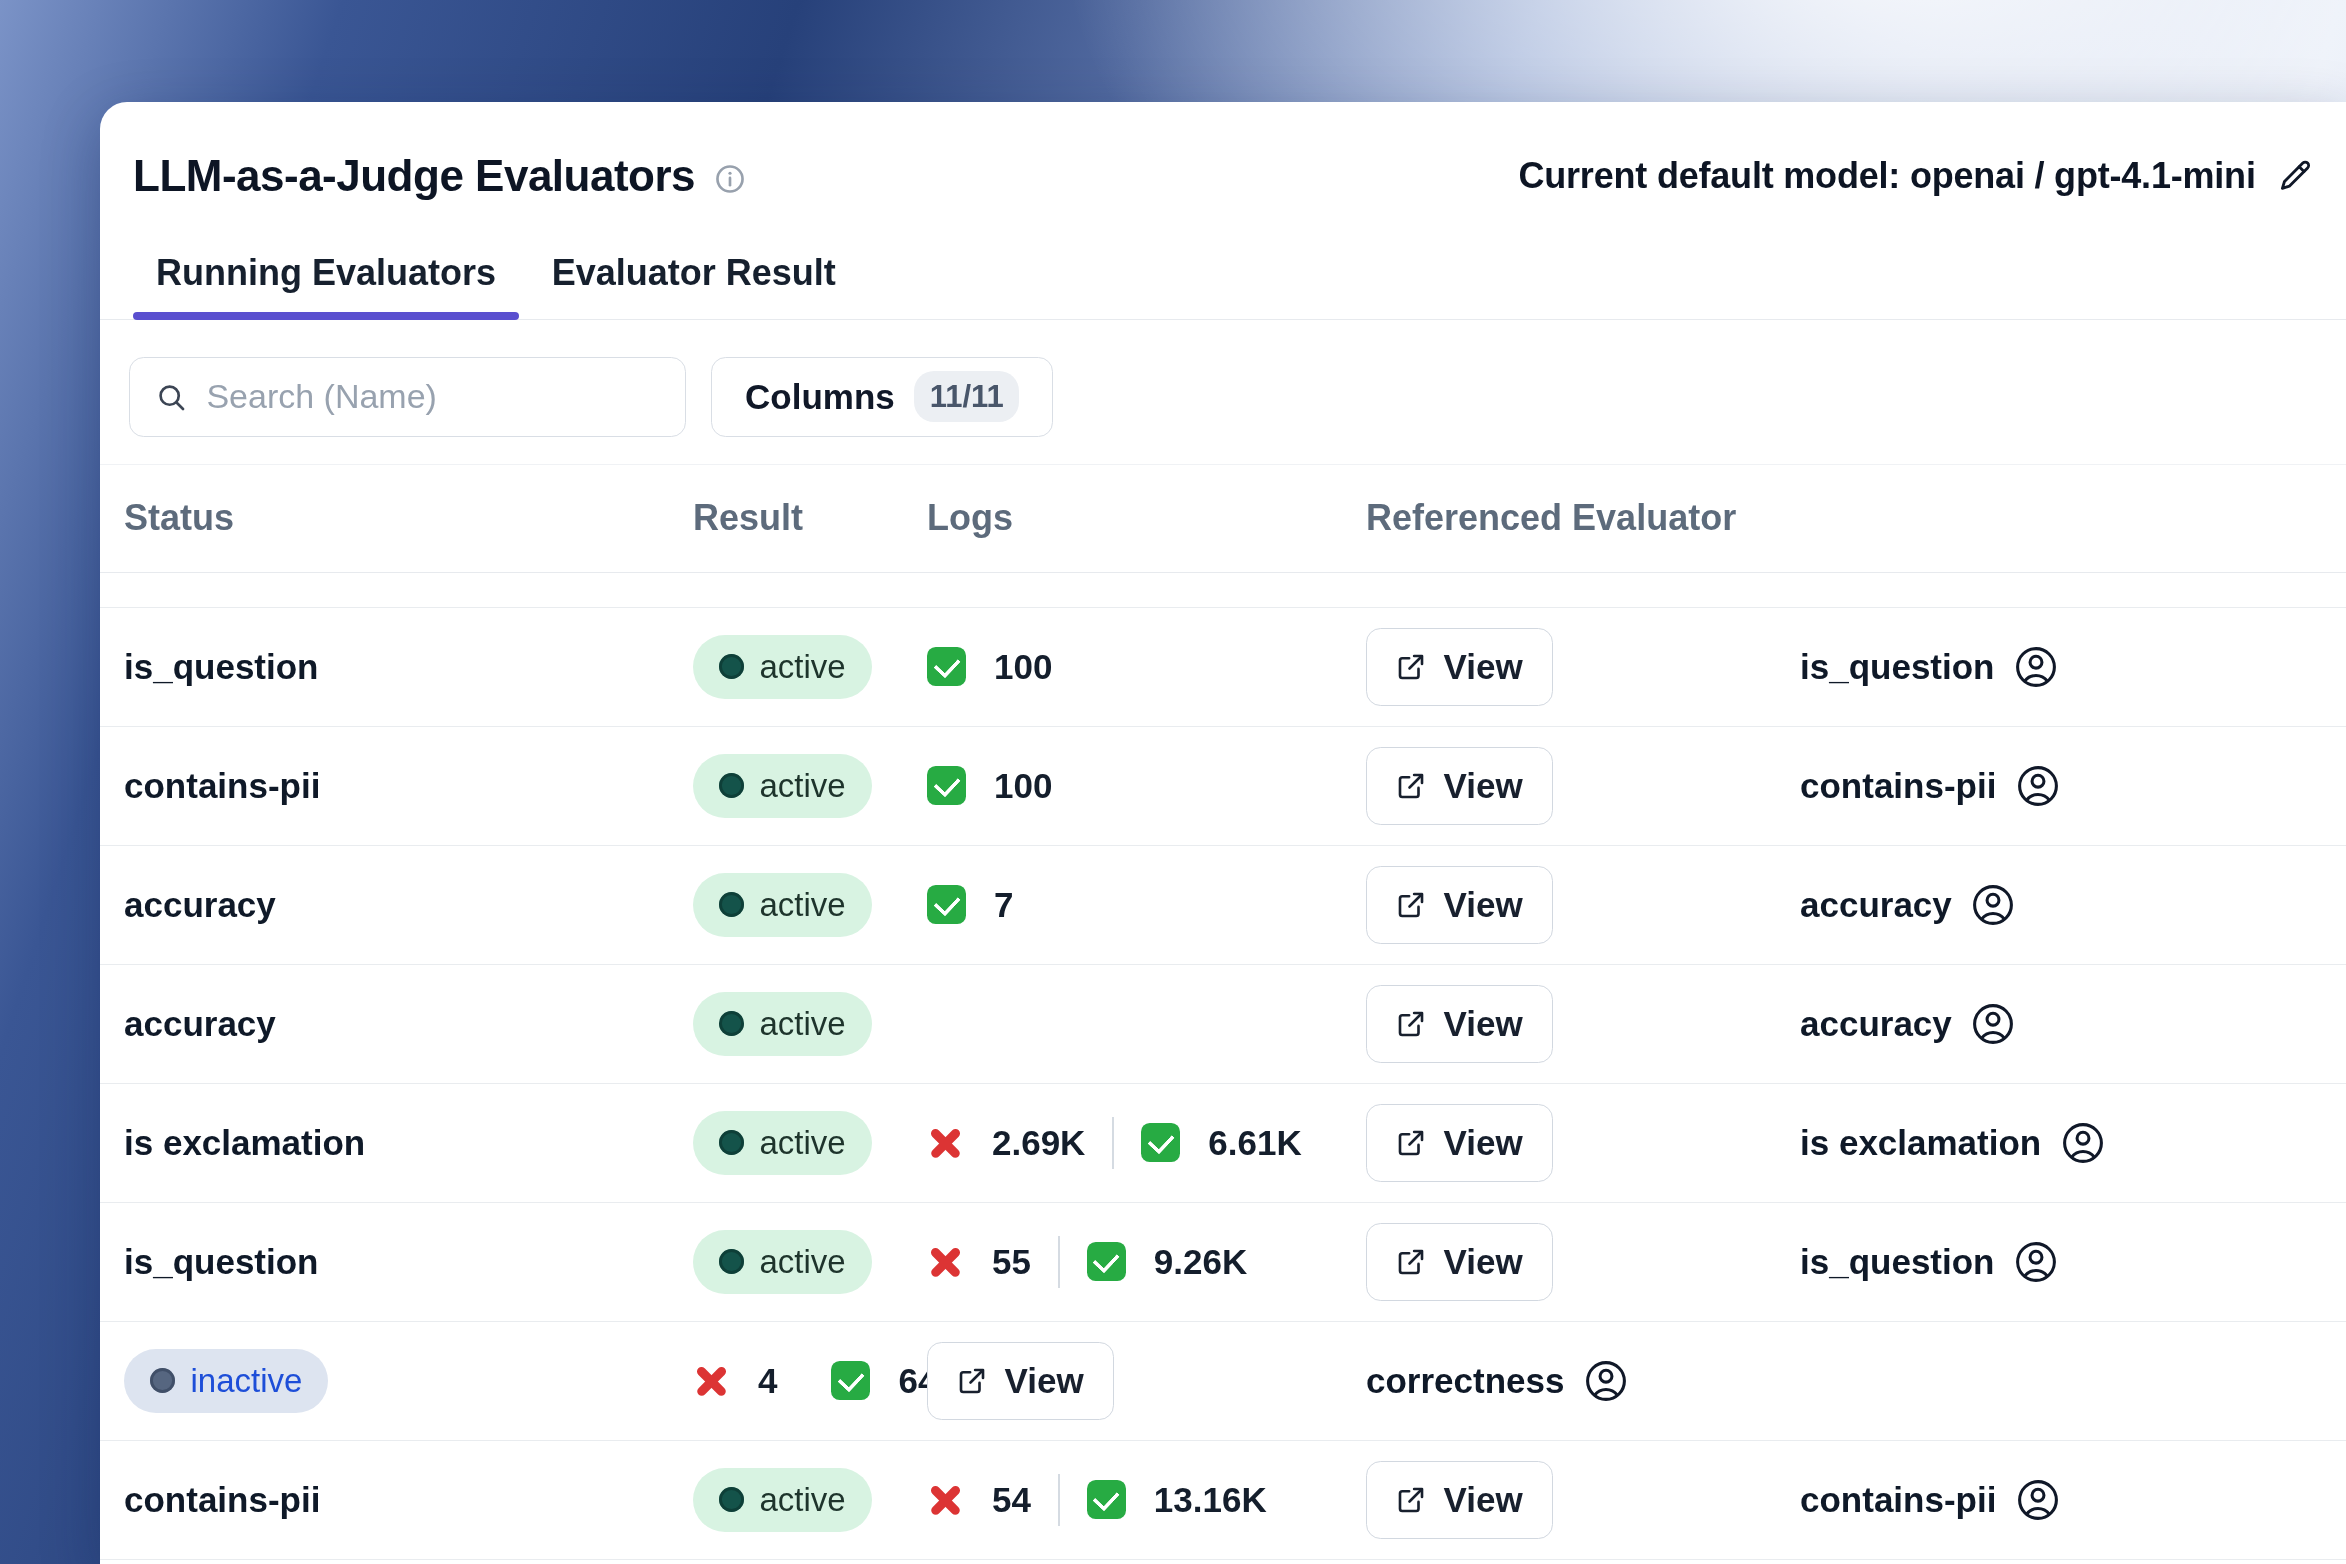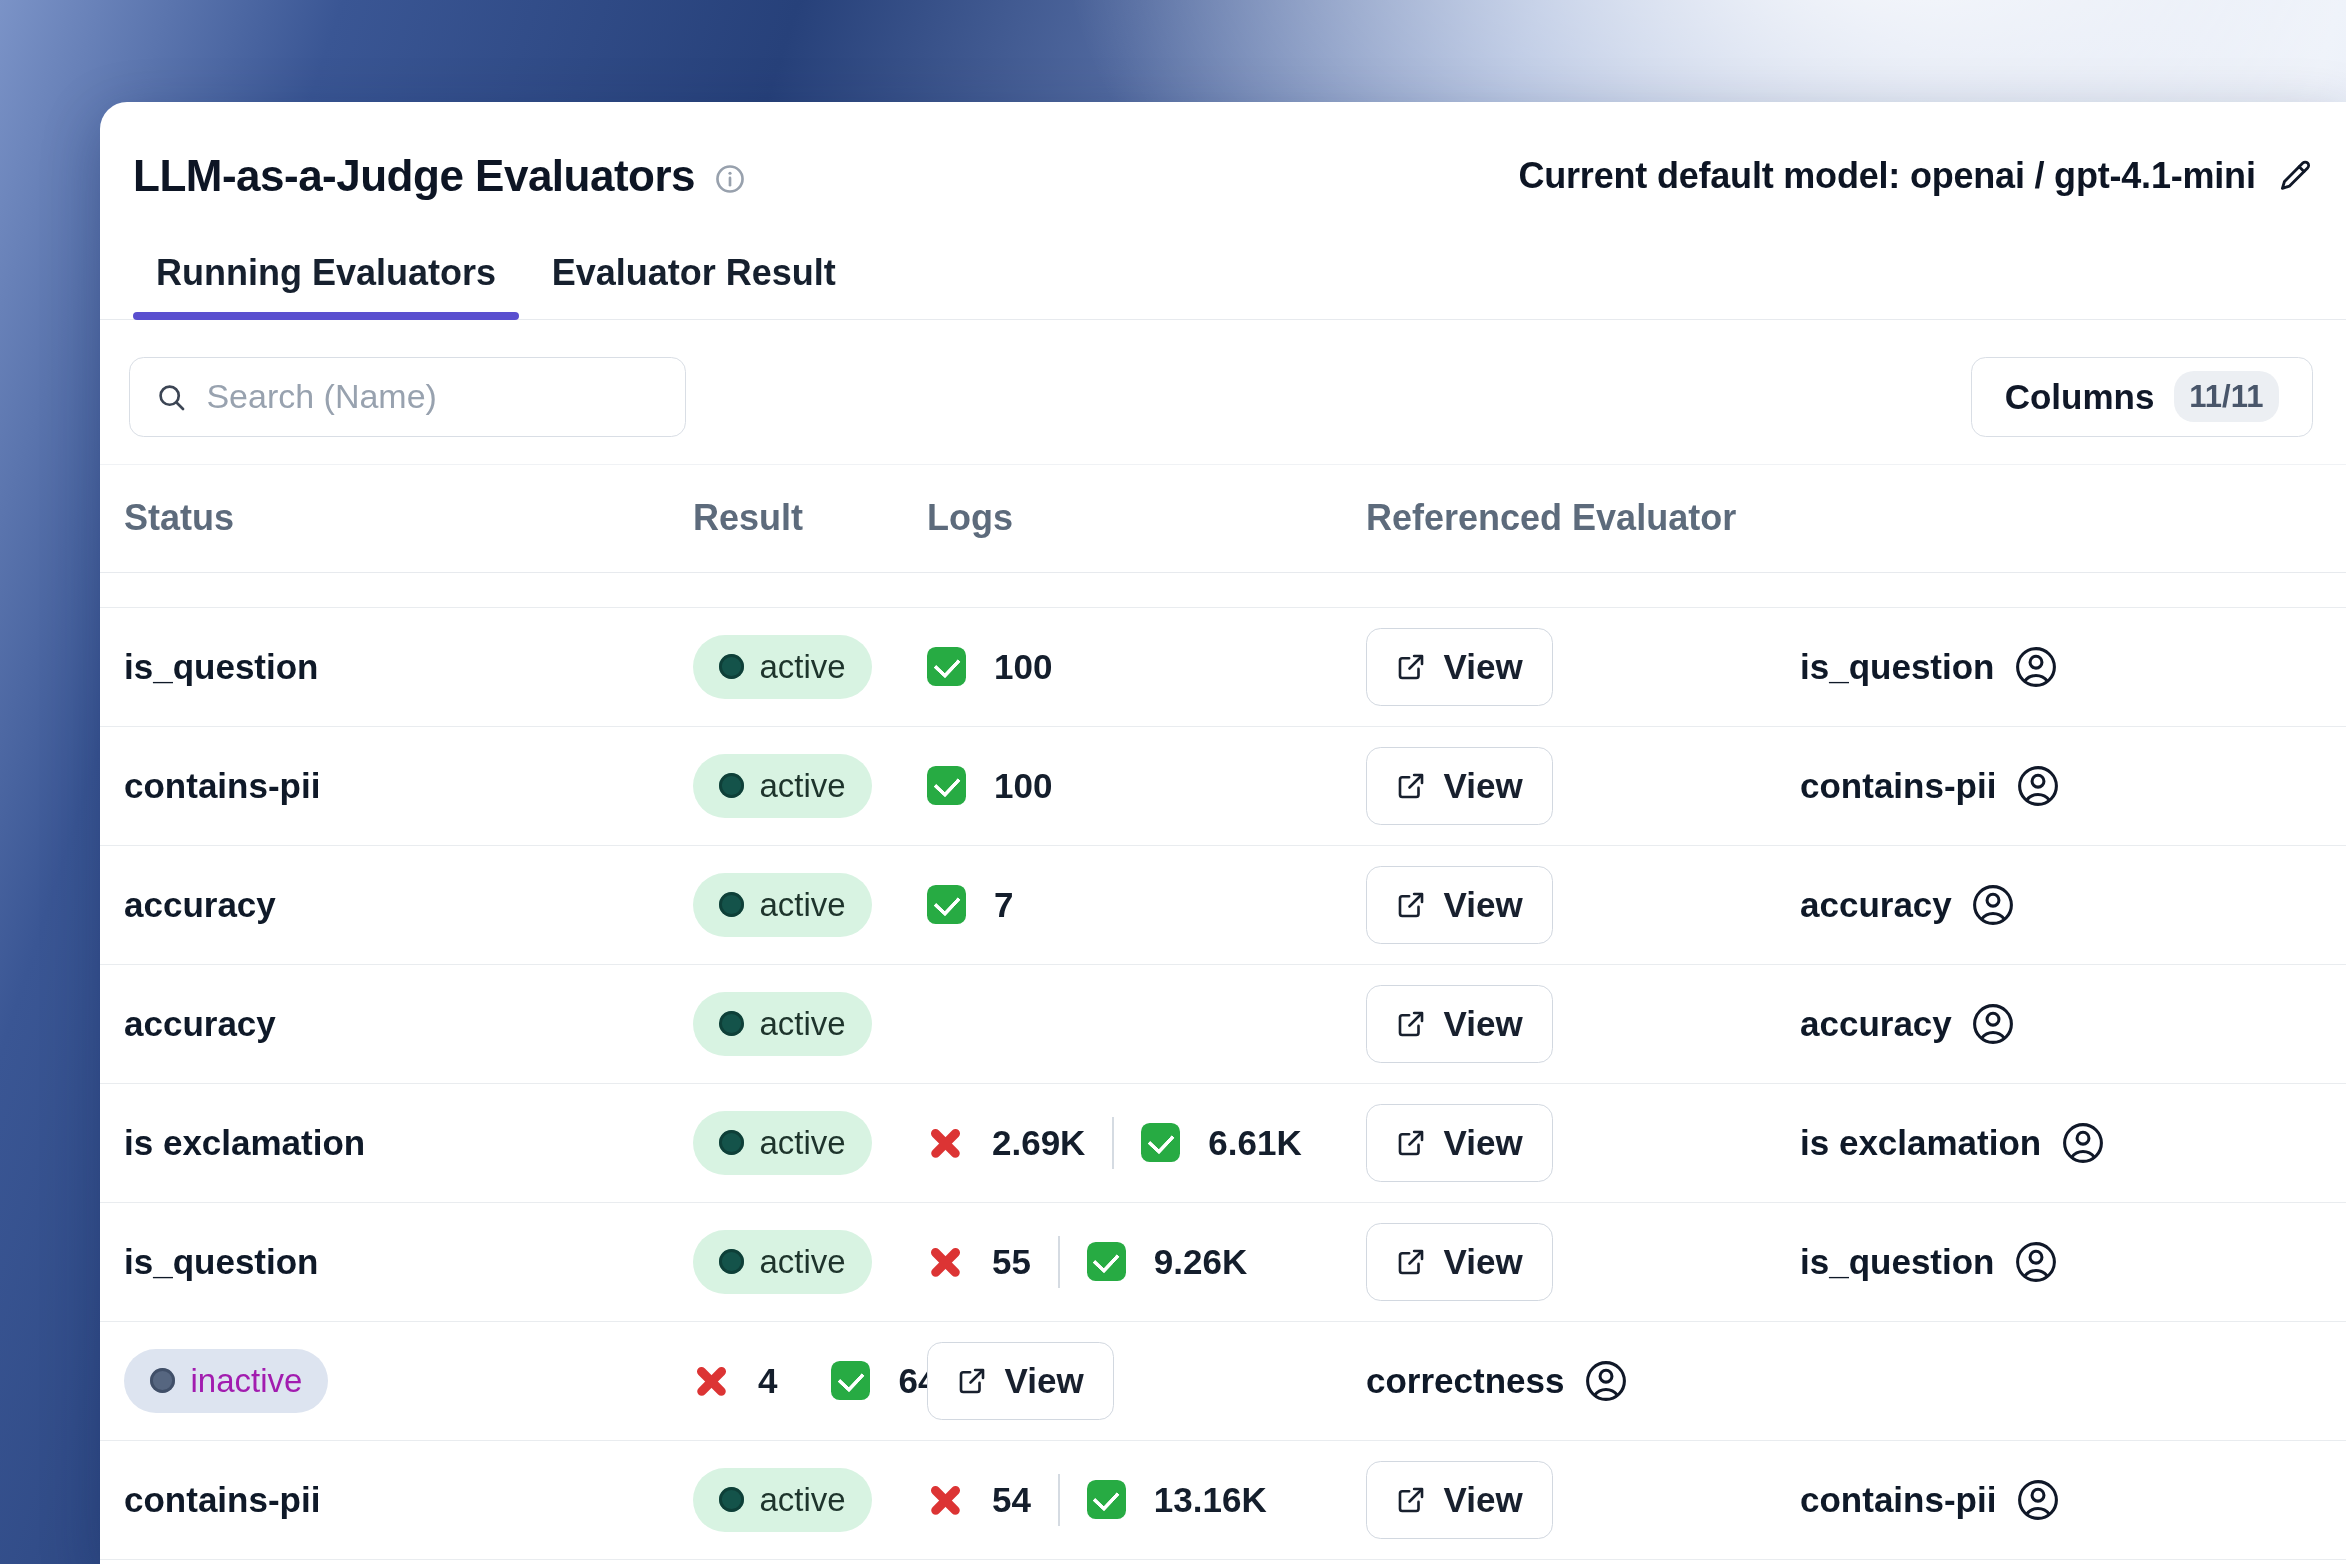--- a/index.html
+++ b/index.html
@@ -39,21 +39,21 @@
   }
   .tab {
     position:relative; font-size:36px; font-weight:600; color:#16202e;
     padding:11.6px 23px 25px 23px; cursor:pointer; white-space:nowrap;
   }
   .tab.active::after {
     content:""; position:absolute; left:0; right:0; bottom:-1.9px; height:8.7px;
     background:#5a4fcf; border-radius:5.8px;
   }
   
-  .toolbar { display:flex; align-items:center; gap:25px; padding:37px 33px 27px 29px;justify-content:space-between; }
+  .toolbar { display:flex; align-items:center; gap:25px; padding:37px 33px 27px 29px; }
   .search-box {
     display:flex; align-items:center; gap:19.4px;
     width:557px; height:80px; padding:0 25px;
     border:1.9px solid #d9dee5; border-radius:14.6px; background:#fff;
   }
   .search-box input {
     border:none; outline:none; background:transparent; width:100%;
     font-family:inherit; font-size:34px; color:#101828;
   }
   .search-box input::placeholder { color:#98a2af; }
@@ -86,21 +86,21 @@
   .row-name, .ref-name { font-size:35px; font-weight:700; color:#0f1928; }
   
   .status-badge {
     display:inline-flex; align-items:center; gap:15.5px;
     height:64px; padding:0 26px; border-radius:33px;
     font-size:33px; font-weight:500; width:max-content;
   }
   .status-badge .dot { width:25px; height:25px; border-radius:50%; }
   .status-badge.active { background:#d8f3e2; color:#1e342c; }
   .status-badge.active .dot { background:#14534a; box-shadow:inset 0 0 0 2.9px rgba(9,48,42,0.55); }
-  .status-badge.inactive { background:#dde4f0; color:#a21caf; }
+  .status-badge.inactive { background:#dde4f0; color:#1d4ed8; }
   .status-badge.inactive .dot { background:#566680; box-shadow:inset 0 0 0 2.9px rgba(47,60,84,0.55); }
   
   .result-cell { display:flex; align-items:center; }
   .fail-group, .pass-group { display:flex; align-items:center; gap:28px; }
   .count-num { font-size:35px; font-weight:600; color:#141e2c; }
   .vsep { width:1.9px; height:52px; background:#d5dbe2; margin:0 27px; }
   .x-icon { position:relative; width:37px; height:37px; flex:0 0 auto; }
   .x-icon::before, .x-icon::after {
     content:""; position:absolute; left:0; top:14.6px; width:37px; height:8.7px;
     border-radius:4.9px; background:#dc3434;

